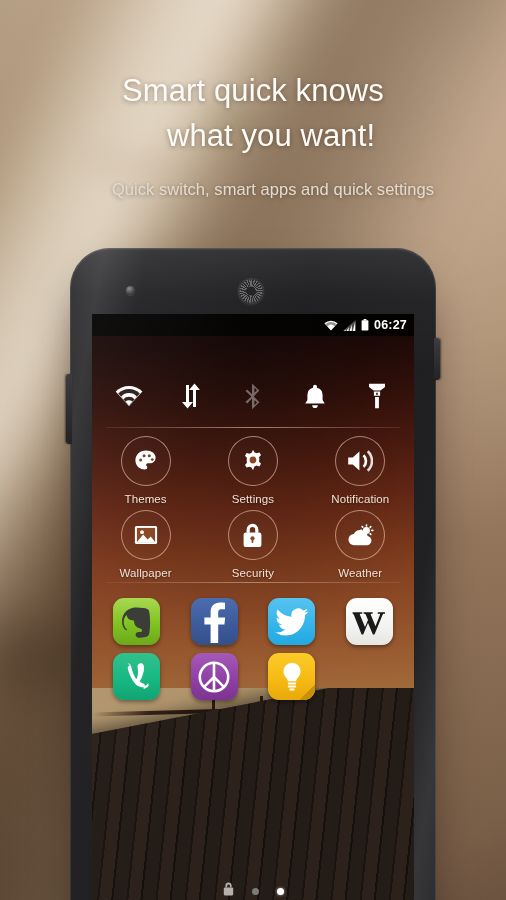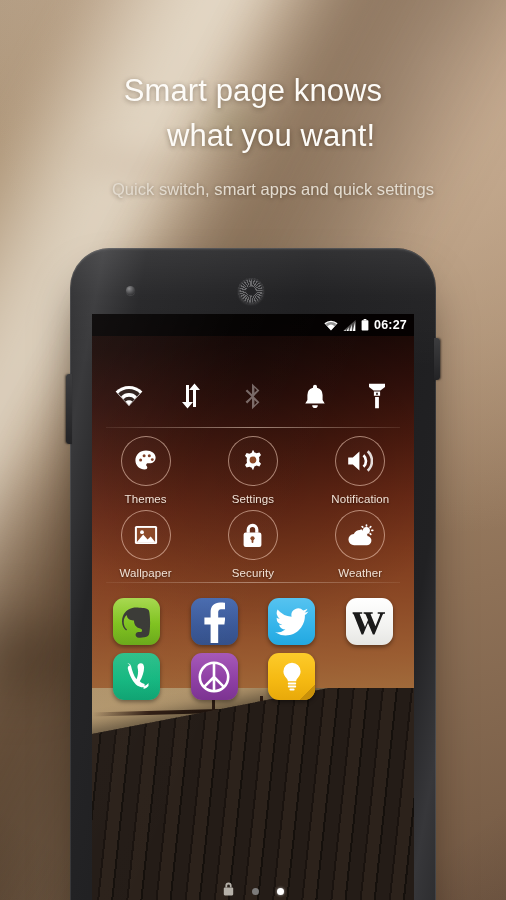--- a/index.html
+++ b/index.html
@@ -263,21 +263,21 @@
   <div class="layer bg-blob-a"></div>
   <div class="layer bg-blob-b"></div>
   <div class="layer bg-blob-c"></div>
   <div class="layer bg-diag-light"></div>
   <div class="layer bg-diag-dark"></div>
   <div class="layer bg-vig"></div>
 </div>
 
 <div id="promo">
   <div class="headline">
-    <span class="l1">Smart page knows</span>
+    <span class="l1">Smart quick knows</span>
     <span class="l2">what you want!</span>
   </div>
   <div class="sub">Quick switch, smart apps and quick settings</div>
 </div>
 
 <div id="phone">
   <div class="phone-shadow"></div>
 
   <div class="phone-body">
     <div class="phone-gloss"></div>

